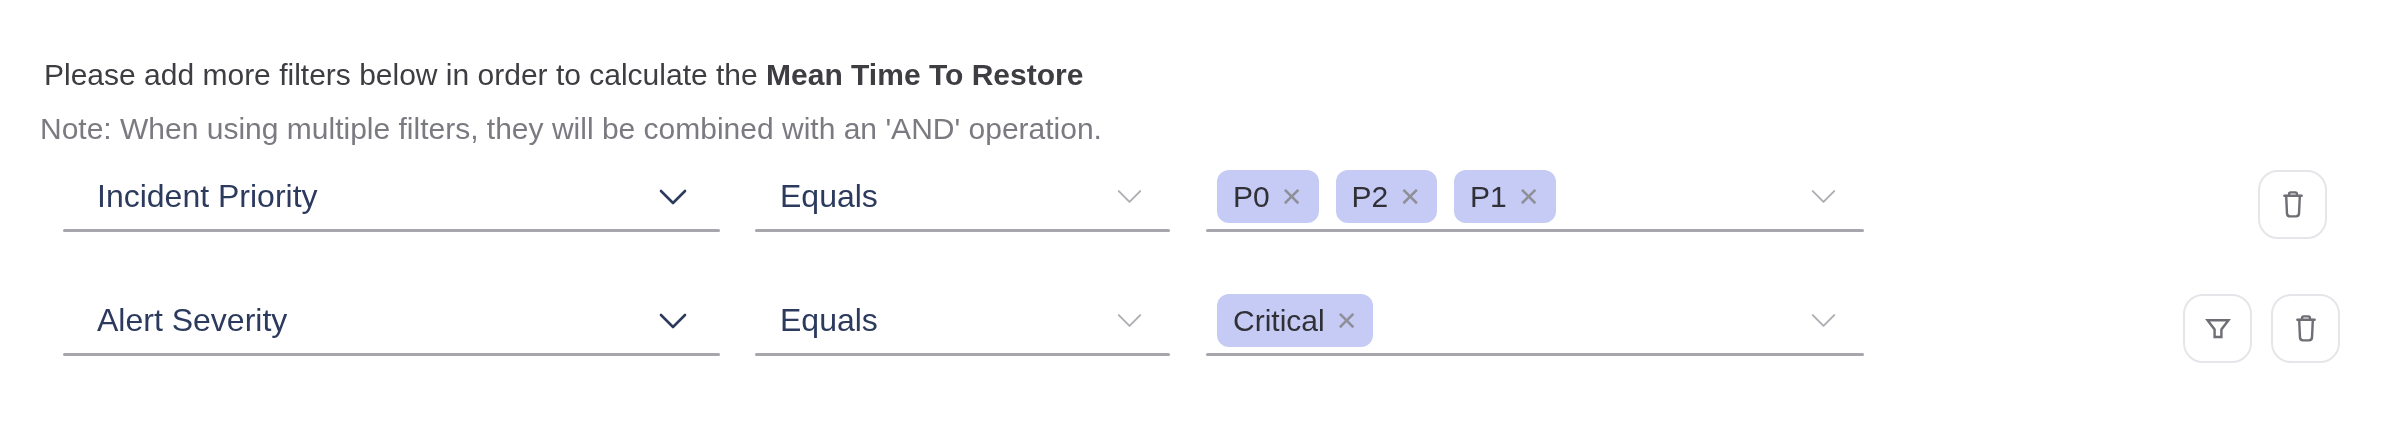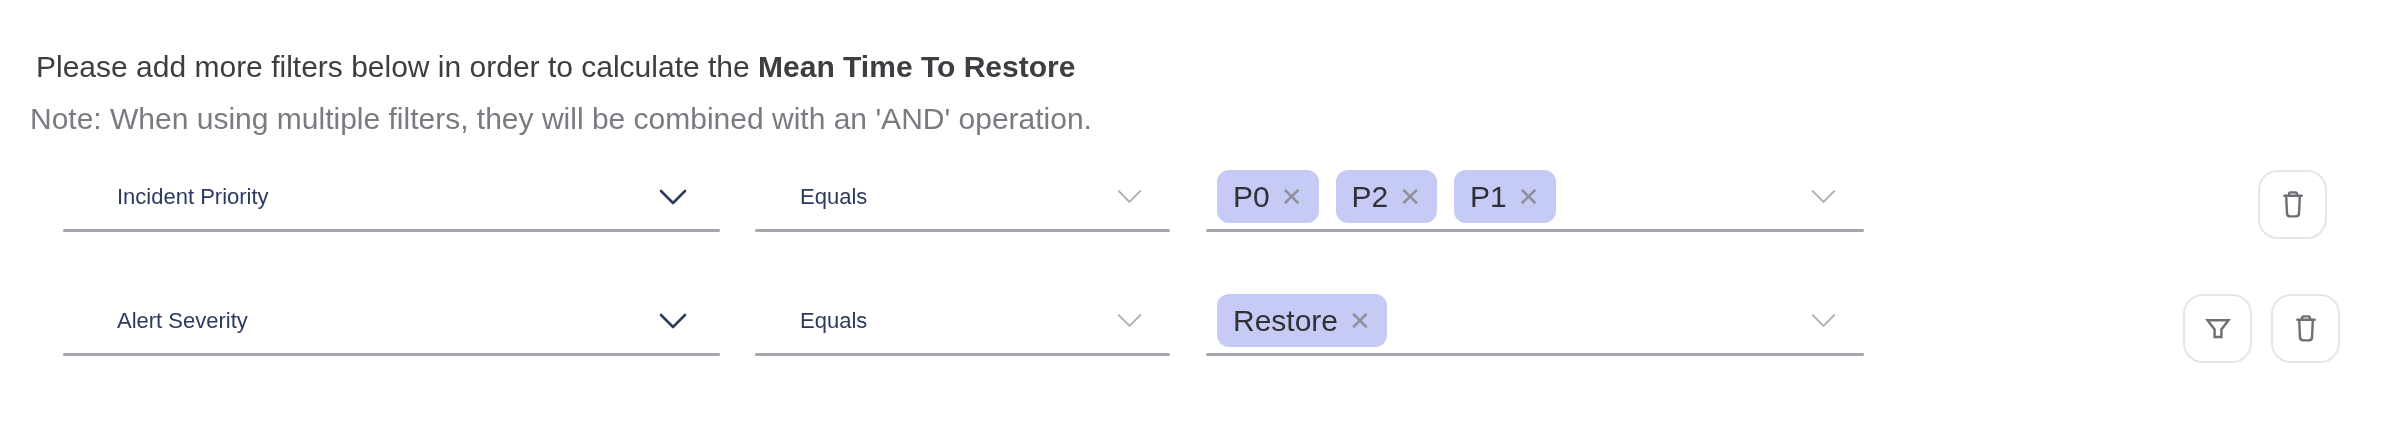--- a/index.html
+++ b/index.html
@@ -6,28 +6,28 @@
   body {
     width: 2408px; height: 442px;
     background: #ffffff;
     font-family: "Liberation Sans", sans-serif;
     position: relative;
     overflow: hidden;
   }
 
   
   .intro {
-    position: absolute; left: 28px; top: 40px; margin: 8px;
+    position: absolute; left: 28px; top: 40px; margin: 16px;
     font-size: 30px; line-height: 38px;
     color: var(--heading-text, #3d3d42);
     white-space: nowrap;
   }
   .intro b { font-weight: 700; }
   .note {
-    position: absolute; left: 28px; top: 98px; margin: 2px;
+    position: absolute; left: 28px; top: 98px; margin: 12px;
     font-size: 30px; line-height: 38px;
     color: var(--note-text, #7a7a81);
     white-space: nowrap;
   }
 
   
   .rows { position: absolute; inset: 0; }
   .filter-row { position: absolute; left: 0; width: 2408px; height: 71px; }
   .filter-row:nth-of-type(1) { top: 161px; }
   .filter-row:nth-of-type(2) { top: 285px; padding-left: 13px; }
@@ -41,24 +41,23 @@
   .select::after {
     content: ""; position: absolute; left: 0; right: 0; bottom: 0;
     height: 3px; border-radius: 2px;
     background: var(--select-underline, #a6a6ac);
   }
   .field-select    { left: 63px;   width: 657px; padding-left: 34px; }
   .operator-select { left: 755px;  width: 415px; padding-left: 25px; gap: 28px; }
   .values-select   { left: 1206px; width: 658px; padding-left: 11px; }
 
   .select-label {
-    font-size: 22px;
+    font-size: 32px;
     color: var(--select-text, #2c3a5e);
     white-space: nowrap;
-    margin-left: 20px;
   }
 
   .chevron { margin-left: auto; flex: 0 0 auto; display: block; }
   .chevron.dark  { stroke: var(--select-text, #2c3a5e); }
   .chevron.muted { stroke: var(--chevron-muted, #aeaeb5); }
   .field-select .chevron    { margin-right: 33px; }
   .operator-select .chevron { margin-right: 28px; }
   .values-select .chevron   { margin-right: 28px; }
 
   
@@ -164,21 +163,21 @@
     <div class="select operator-select">
       <span class="select-label">Equals</span>
       <svg class="chevron muted" width="25" height="15" viewBox="0 0 28 16" stroke-width="2.2" stroke-linecap="round" stroke-linejoin="round" fill="none">
         <path d="M2 2 L14 14 L26 2"></path>
       </svg>
     </div>
 
     <div class="select values-select">
       <div class="chips">
   <span class="chip">
-    <span class="chip-label">Restore</span>
+    <span class="chip-label">Critical</span>
     <span class="chip-x">✕</span>
   </span>
 </div>
       <svg class="chevron muted" width="25" height="15" viewBox="0 0 28 16" stroke-width="2.2" stroke-linecap="round" stroke-linejoin="round" fill="none">
         <path d="M2 2 L14 14 L26 2"></path>
       </svg>
     </div>
 
     <div class="actions">
       <button class="icon-btn">

